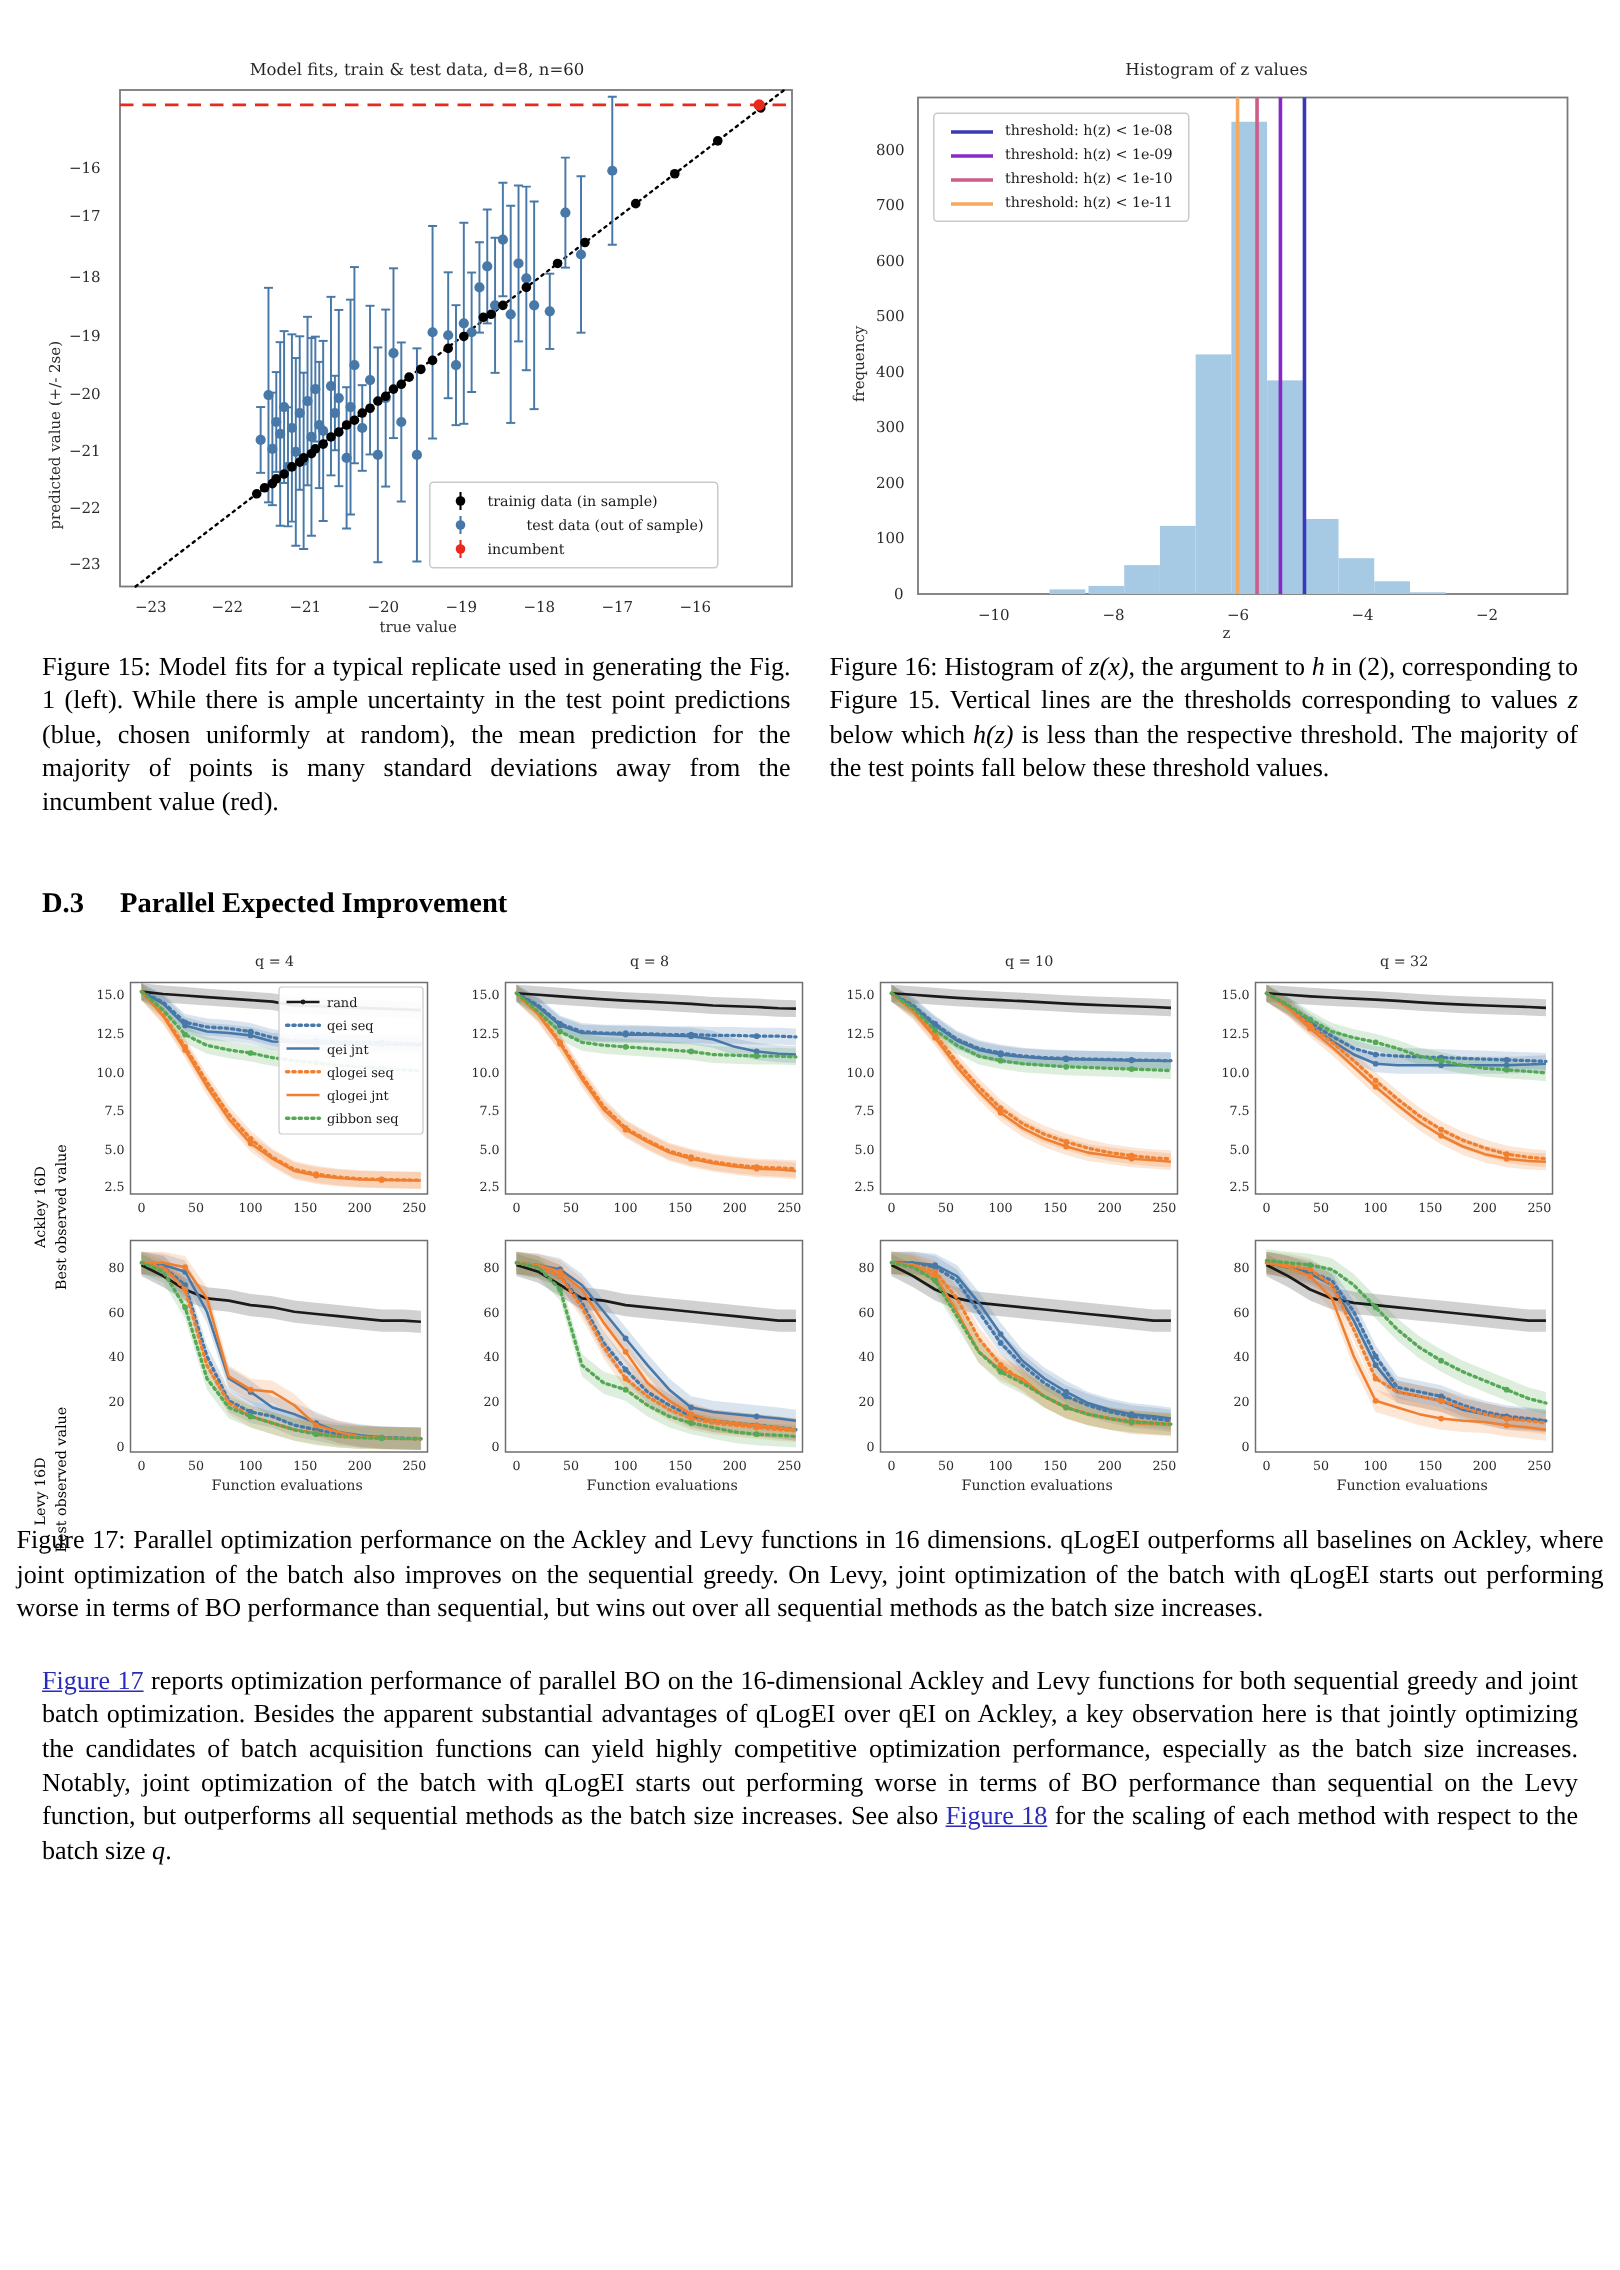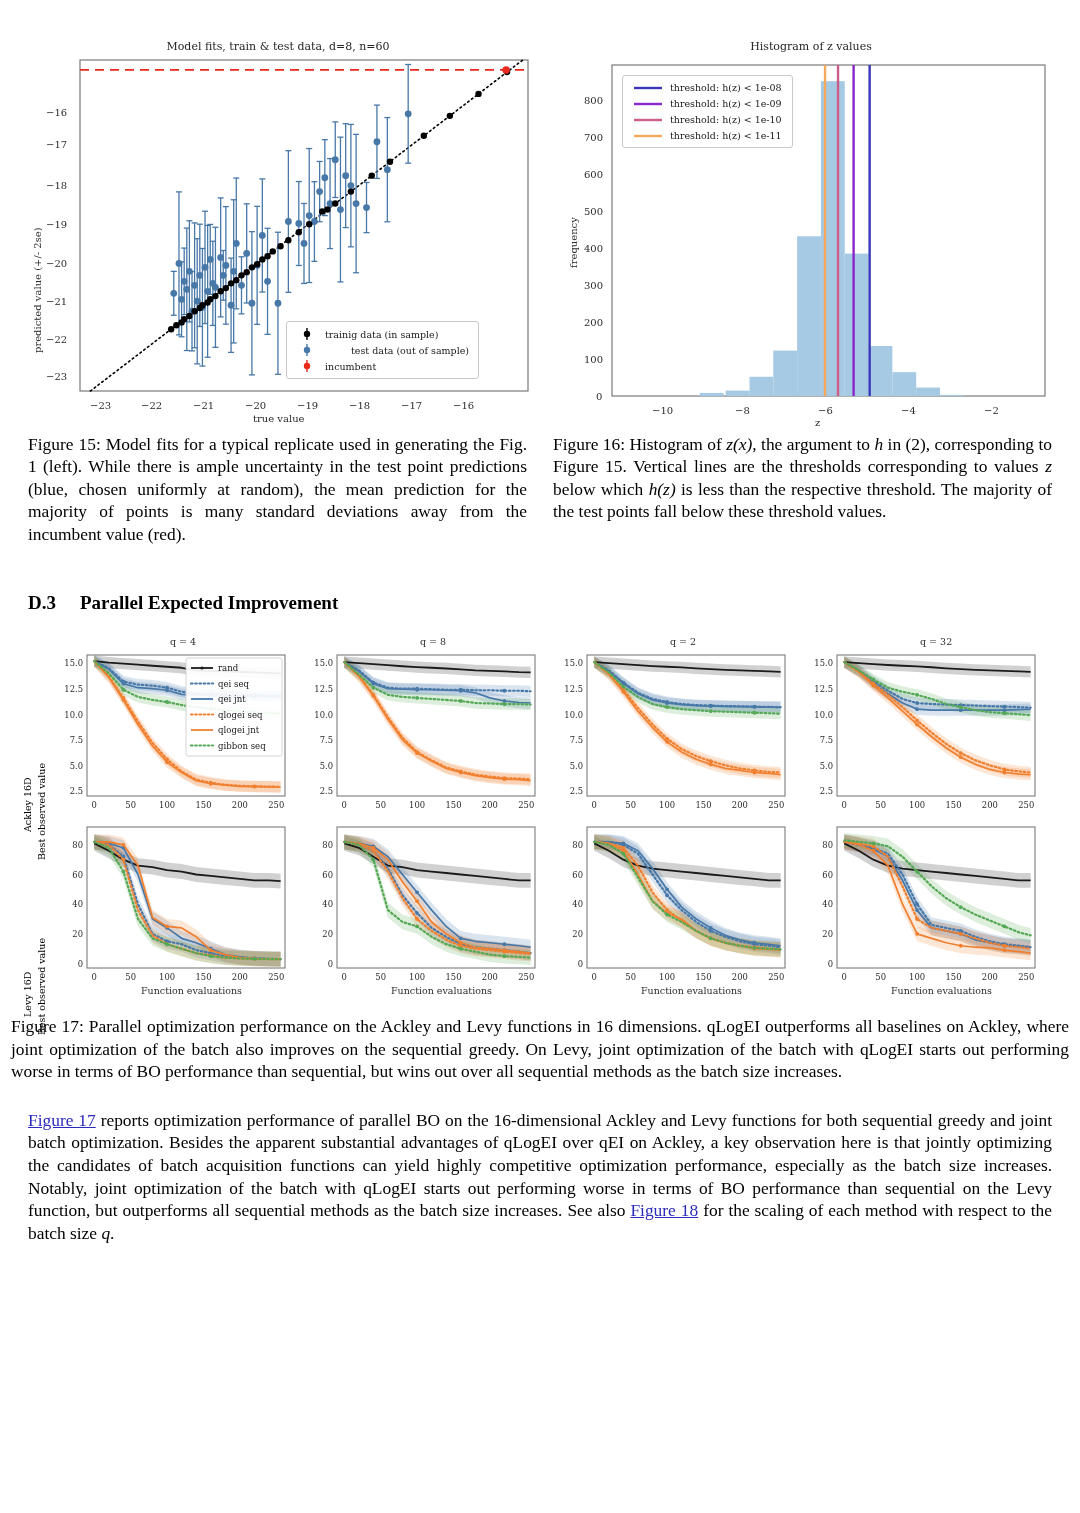--- a/index.html
+++ b/index.html
@@ -533,21 +533,21 @@
             <div class="ptick" style="left: 265px; top: 77.2609px; width: 20px; text-align: right;">10.0</div>
             <div class="ptick" style="left: 265px; top: 102.804px; width: 20px; text-align: right;">7.5</div>
             <div class="ptick" style="left: 265px; top: 128.348px; width: 20px; text-align: right;">5.0</div>
             <div class="ptick" style="left: 265px; top: 153.891px; width: 20px; text-align: right;">2.5</div>
             <div class="ptick" style="left: 288.279px; top: 168px; width: 16px; text-align: center;">0</div>
             <div class="ptick" style="left: 324.676px; top: 168px; width: 16px; text-align: center;">50</div>
             <div class="ptick" style="left: 361.074px; top: 168px; width: 16px; text-align: center;">100</div>
             <div class="ptick" style="left: 397.471px; top: 168px; width: 16px; text-align: center;">150</div>
             <div class="ptick" style="left: 433.868px; top: 168px; width: 16px; text-align: center;">200</div>
             <div class="ptick" style="left: 470.265px; top: 168px; width: 16px; text-align: center;">250</div>
-            <div class="qtitle" style="left: 622px; top: 4px;">q = 2</div>
+            <div class="qtitle" style="left: 622px; top: 4px;">q = 10</div>
             <svg width="200" height="143" viewBox="0 0 200 143" style="position: absolute; left: 538px; top: 22px;">
               <rect x="1" y="1" width="198" height="141" fill="#fff" stroke="#6f6f6f" stroke-width="1"></rect>
               <path d="M8.279411764705882 2.5326086956521863L22.838235294117645 3.554347826086939L37.39705882352941 4.576086956521749L51.955882352941174 5.597826086956502L66.51470588235294 6.415217391304338L81.07352941176471 7.130434782608688L95.63235294117648 7.845652173913038L110.19117647058825 8.663043478260875L124.75 9.480434782608711L139.30882352941177 10.19565217391306L153.86764705882354 10.706521739130437L168.4264705882353 11.217391304347814L182.98529411764704 11.728260869565219L194.63235294117646 12.239130434782624L194.63235294117646 23.47826086956522L182.98529411764704 22.967391304347842L168.4264705882353 22.45652173913045L153.86764705882354 21.945652173913047L139.30882352941177 21.43478260869567L124.75 20.71956521739132L110.19117647058825 19.902173913043498L95.63235294117648 19.08478260869566L81.07352941176471 18.36956521739131L66.51470588235294 17.654347826086962L51.955882352941174 16.83695652173914L37.39705882352941 15.815217391304344L22.838235294117645 14.793478260869577L8.279411764705882 13.771739130434781Z" fill="#1a1a1a" fill-opacity="0.2" stroke="none"></path>
               <path d="M8.279411764705882 2.5326086956521863L22.838235294117645 10.706521739130437L37.39705882352941 22.967391304347828L51.955882352941174 33.184782608695656L66.51470588235294 39.315217391304344L81.07352941176471 42.3804347826087L95.63235294117648 44.423913043478265L110.19117647058825 45.44565217391303L124.75 45.95652173913044L139.30882352941177 46.467391304347814L153.86764705882354 46.67173913043479L168.4264705882353 46.97826086956522L182.98529411764704 47.284782608695636L194.63235294117646 47.48913043478261L194.63235294117646 58.72826086956523L182.98529411764704 58.52391304347826L168.4264705882353 58.21739130434784L153.86764705882354 57.91086956521741L139.30882352941177 57.70652173913044L124.75 57.19565217391306L110.19117647058825 56.68478260869567L95.63235294117648 55.663043478260875L81.07352941176471 53.61956521739131L66.51470588235294 50.55434782608697L51.955882352941174 44.42391304347828L37.39705882352941 34.20652173913045L22.838235294117645 21.945652173913047L8.279411764705882 13.771739130434781Z" fill="#4878a8" fill-opacity="0.2" stroke="none"></path>
               <path d="M8.279411764705882 2.5326086956521863L22.838235294117645 11.728260869565219L37.39705882352941 23.989130434782595L51.955882352941174 34.20652173913042L66.51470588235294 40.33695652173911L81.07352941176471 43.402173913043484L95.63235294117648 44.934782608695656L110.19117647058825 45.95652173913044L124.75 46.467391304347814L139.30882352941177 46.67173913043479L153.86764705882354 46.97826086956522L168.4264705882353 47.284782608695636L182.98529411764704 47.48913043478261L194.63235294117646 47.69347826086957L194.63235294117646 58.93260869565218L182.98529411764704 58.72826086956523L168.4264705882353 58.52391304347826L153.86764705882354 58.21739130434784L139.30882352941177 57.91086956521741L124.75 57.70652173913044L110.19117647058825 57.19565217391306L95.63235294117648 56.173913043478294L81.07352941176471 54.64130434782611L66.51470588235294 51.57608695652175L51.955882352941174 45.44565217391305L37.39705882352941 35.22826086956523L22.838235294117645 22.967391304347842L8.279411764705882 13.771739130434781Z" fill="#4878a8" fill-opacity="0.2" stroke="none"></path>
               <path d="M8.279411764705882 2.5326086956521863L22.838235294117645 13.771739130434781L37.39705882352941 30.119565217391298L51.955882352941174 48.510869565217405L66.51470588235294 64.85869565217392L81.07352941176471 79.16304347826087L95.63235294117648 89.3804347826087L110.19117647058825 96.53260869565217L124.75 101.6413043478261L139.30882352941177 105.72826086956522L153.86764705882354 108.79347826086956L168.4264705882353 110.83695652173913L182.98529411764704 112.36956521739131L194.63235294117646 112.8804347826087L194.63235294117646 124.11956521739131L182.98529411764704 123.60869565217392L168.4264705882353 122.07608695652173L153.86764705882354 120.03260869565217L139.30882352941177 116.96739130434783L124.75 112.88043478260869L110.19117647058825 107.77173913043478L95.63235294117648 100.61956521739131L81.07352941176471 90.40217391304348L66.51470588235294 76.09782608695653L51.955882352941174 59.750000000000014L37.39705882352941 41.35869565217392L22.838235294117645 25.010869565217405L8.279411764705882 13.771739130434781Z" fill="#f08030" fill-opacity="0.2" stroke="none"></path>
               <path d="M8.279411764705882 2.5326086956521863L22.838235294117645 14.793478260869563L37.39705882352941 32.16304347826089L51.955882352941174 51.576086956521735L66.51470588235294 67.92391304347827L81.07352941176471 82.22826086956522L95.63235294117648 92.44565217391306L110.19117647058825 99.59782608695653L124.75 104.70652173913044L139.30882352941177 108.79347826086956L153.86764705882354 110.83695652173913L168.4264705882353 112.8804347826087L182.98529411764704 113.90217391304348L194.63235294117646 114.92391304347827L194.63235294117646 126.16304347826087L182.98529411764704 125.1413043478261L168.4264705882353 124.11956521739131L153.86764705882354 122.07608695652173L139.30882352941177 120.03260869565217L124.75 115.94565217391305L110.19117647058825 110.83695652173913L95.63235294117648 103.68478260869566L81.07352941176471 93.46739130434783L66.51470588235294 79.16304347826089L51.955882352941174 62.81521739130436L37.39705882352941 43.4021739130435L22.838235294117645 26.032608695652186L8.279411764705882 13.771739130434781Z" fill="#f08030" fill-opacity="0.2" stroke="none"></path>
               <path d="M8.279411764705882 2.5326086956521863L22.838235294117645 12.75L37.39705882352941 27.054347826086968L51.955882352941174 37.27173913043478L66.51470588235294 44.423913043478265L81.07352941176471 47.48913043478261L95.63235294117648 49.53260869565217L110.19117647058825 50.55434782608695L124.75 51.576086956521735L139.30882352941177 52.086956521739125L153.86764705882354 52.59782608695653L168.4264705882353 53.10869565217391L182.98529411764704 53.6195652173913L194.63235294117646 54.13043478260869L194.63235294117646 65.36956521739131L182.98529411764704 64.85869565217394L168.4264705882353 64.34782608695653L153.86764705882354 63.83695652173914L139.30882352941177 63.32608695652175L124.75 62.81521739130436L110.19117647058825 61.79347826086956L95.63235294117648 60.771739130434796L81.07352941176471 58.72826086956523L66.51470588235294 55.663043478260875L51.955882352941174 48.51086956521742L37.39705882352941 38.29347826086959L22.838235294117645 23.989130434782638L8.279411764705882 13.771739130434781Z" fill="#55a855" fill-opacity="0.2" stroke="none"></path>
               <path d="M8.279411764705882 8.152173913043498L22.838235294117645 9.17391304347828L37.39705882352941 10.19565217391306L51.955882352941174 11.217391304347814L66.51470588235294 12.03478260869565L81.07352941176471 12.75L95.63235294117648 13.46521739130435L110.19117647058825 14.282608695652186L124.75 15.100000000000009L139.30882352941177 15.815217391304344L153.86764705882354 16.32608695652175L168.4264705882353 16.83695652173914L182.98529411764704 17.34782608695653L194.63235294117646 17.858695652173907" fill="none" stroke="#1a1a1a" stroke-width="1.8" stroke-linejoin="round"></path>
               <path d="M8.279411764705882 8.152173913043498L22.838235294117645 16.32608695652175L37.39705882352941 28.58695652173914L51.955882352941174 38.80434782608697L66.51470588235294 44.934782608695656L81.07352941176471 48L95.63235294117648 50.04347826086956L110.19117647058825 51.065217391304344L124.75 51.57608695652175L139.30882352941177 52.086956521739125L153.86764705882354 52.2913043478261L168.4264705882353 52.59782608695653L182.98529411764704 52.90434782608695L194.63235294117646 53.10869565217392" fill="none" stroke="#4878a8" stroke-width="2.2" stroke-linejoin="round" stroke-dasharray="1.6 2.6" stroke-linecap="round"></path>

